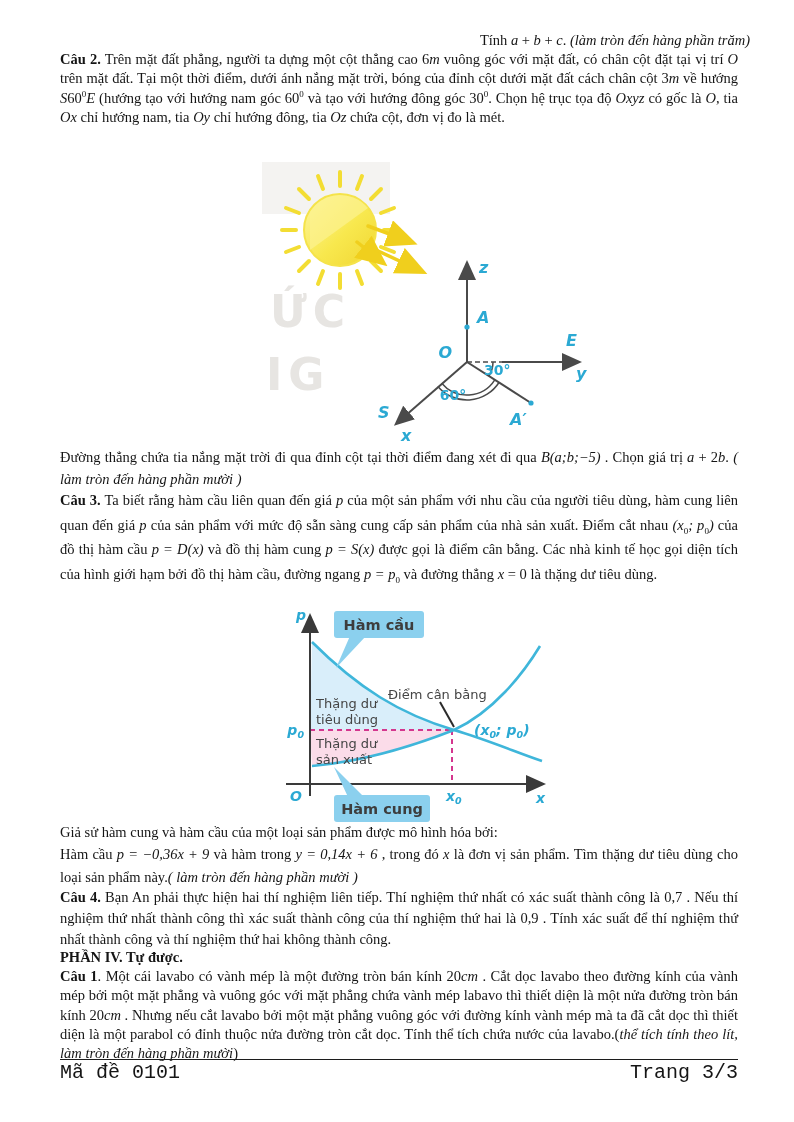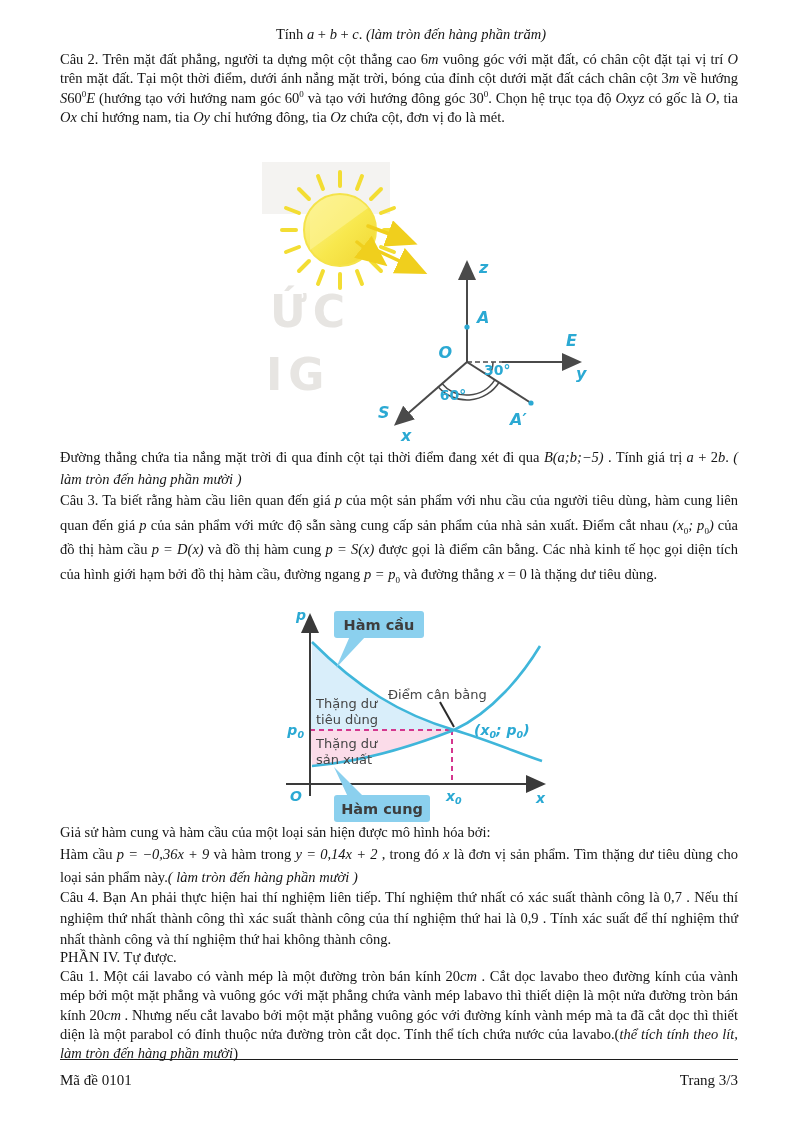--- a/index.html
+++ b/index.html
@@ -4,43 +4,43 @@
 <style>
   html,body{margin:0;padding:0;}
   body{
     width:794px;height:1122px;background:#ffffff;position:relative;overflow:hidden;
     font-family:"Liberation Serif", serif;color:#151515;
   }
   .para{
     position:absolute;left:60px;width:678px;
     text-align:justify;font-size:14.5px;margin:0;
   }
-  .seg-b{font-weight:400;}
+  .seg-b{font-weight:700;}
   .seg-i{font-style:italic;}
   .seg-sup{font-size:9px;vertical-align:super;line-height:0;}
   .seg-sub{font-size:9px;vertical-align:sub;line-height:0;}
   .figure{position:absolute;}
   .figure text{font-family:"DejaVu Sans", sans-serif;}
   .axlabel{fill:#2ba9d3;font-style:italic;font-weight:700;font-size:16px;}
   .anglbl{fill:#2ba9d3;font-weight:700;font-size:14px;}
   .chart-label{fill:#2ba9d3;font-style:italic;font-weight:700;font-size:14px;}
   .chart-note{fill:#454545;font-weight:500;font-size:13px;}
   .wm{fill:#e7e5e2;font-weight:700;font-size:44px;letter-spacing:6px;}
   .footer{
     position:absolute;left:60px;top:1059px;width:678px;
-    border-top:1.6px solid #1c1c1c;padding-top:12px;
-    display:flex;justify-content:space-between;font-size:15px;
+    border-top:1.6px solid #1c1c1c;padding-top:1px;
+    display:flex;justify-content:space-between;font-size:20px;font-family:Liberation Mono, monospace;
   }
 </style>
 </head>
 <body>
 
 <div class="page">
 
-  <p class="para" style="top:25px;line-height:19px;text-align:center;padding-left:12px"><span>Tính  </span><span class="seg-i">a</span><span> + </span><span class="seg-i">b</span><span> + </span><span class="seg-i">c</span><span>.  </span><span class="seg-i">(làm tròn đến hàng phần trăm)</span></p>
+  <p class="para" style="top:31px;line-height:19px;text-align:right;padding-left:12px"><span>Tính  </span><span class="seg-i">a</span><span> + </span><span class="seg-i">b</span><span> + </span><span class="seg-i">c</span><span>.  </span><span class="seg-i">(làm tròn đến hàng phần trăm)</span></p>
 
   <p class="para" style="top:50px;line-height:19.4px"><span class="seg-b">Câu 2.</span><span> Trên mặt đất phẳng, người ta dựng một cột thẳng cao 6</span><span class="seg-i">m</span><span> vuông góc với mặt đất, có chân cột đặt tại vị trí </span><span class="seg-i">O</span><span> trên mặt đất. Tại một thời điểm, dưới ánh nắng mặt trời, bóng của đỉnh cột dưới mặt đất cách chân cột 3</span><span class="seg-i">m</span><span> về hướng </span><span class="seg-i">S</span><span>60</span><span class="seg-sup">0</span><span class="seg-i">E</span><span> (hướng tạo với hướng nam góc 60</span><span class="seg-sup">0</span><span> và tạo với hướng đông góc 30</span><span class="seg-sup">0</span><span>. Chọn hệ trục tọa độ </span><span class="seg-i">Oxyz</span><span> có gốc là </span><span class="seg-i">O</span><span>, tia </span><span class="seg-i">Ox</span><span> chỉ hướng nam, tia </span><span class="seg-i">Oy</span><span> chỉ hướng đông, tia </span><span class="seg-i">Oz</span><span> chứa cột, đơn vị đo là mét.</span></p>
 
   <svg class="figure" style="left:240px;top:162px" width="370" height="285" viewBox="0 0 370 285">
     <defs>
       <linearGradient id="sunG" x1="0" y1="0" x2="1" y2="1">
         <stop offset="0" stop-color="#fdf5a3"></stop>
         <stop offset="0.55" stop-color="#f8e84e"></stop>
         <stop offset="1" stop-color="#f0d632"></stop>
       </linearGradient>
@@ -106,21 +106,21 @@
       <text class="axlabel" x="326" y="184" font-size="18">E</text>
       <text class="axlabel" x="336" y="217">y</text>
       <text class="axlabel" x="138" y="256">S</text>
       <text class="axlabel" x="161" y="279">x</text>
       <text class="axlabel" x="270" y="263">A′</text>
       <text class="anglbl" x="244" y="213">30°</text>
       <text class="anglbl" x="213" y="238" text-anchor="middle">60°</text>
     </g>
   </svg>
 
-  <p class="para" style="top:447px;line-height:21.5px"><span>Đường thẳng chứa tia nắng mặt trời đi qua đỉnh cột tại thời điểm đang xét đi qua </span><span class="seg-i">B(a;b;−5)</span><span> . Tính giá trị </span><span class="seg-i">a</span><span> + 2</span><span class="seg-i">b</span><span>. </span><span class="seg-i">( làm tròn đến hàng phần mười )</span></p>
+  <p class="para" style="top:447px;line-height:21.5px"><span>Đường thẳng chứa tia nắng mặt trời đi qua đỉnh cột tại thời điểm đang xét đi qua </span><span class="seg-i">B(a;b;−5)</span><span> . Chọn giá trị </span><span class="seg-i">a</span><span> + 2</span><span class="seg-i">b</span><span>. </span><span class="seg-i">( làm tròn đến hàng phần mười )</span></p>
 
   <p class="para" style="top:488px;line-height:24.5px"><span class="seg-b">Câu 3.</span><span> Ta biết rằng hàm cầu liên quan đến giá </span><span class="seg-i">p</span><span> của một sản phẩm với nhu cầu của người tiêu dùng, hàm cung liên quan đến giá </span><span class="seg-i">p</span><span> của sản phẩm với mức độ sẵn sàng cung cấp sản phẩm của nhà sản xuất. Điểm cắt nhau </span><span class="seg-i">(x</span><span class="seg-sub">0</span><span class="seg-i">; p</span><span class="seg-sub">0</span><span class="seg-i">)</span><span> của đồ thị hàm cầu </span><span class="seg-i">p = D(x)</span><span> và đồ thị hàm cung </span><span class="seg-i">p = S(x)</span><span> được gọi là điểm cân bằng. Các nhà kinh tế học gọi diện tích của hình giới hạm bởi đồ thị hàm cầu, đường ngang </span><span class="seg-i">p = p</span><span class="seg-sub">0</span><span> và đường thẳng </span><span class="seg-i">x</span><span> = 0 là thặng dư tiêu dùng.</span></p>
 
   <svg class="figure" style="left:278px;top:604px" width="330" height="220" viewBox="0 0 330 220">
     <defs>
       <marker id="mChart" markerWidth="10" markerHeight="9" refX="8" refY="4.5" orient="auto">
         <path d="M0,0 L10,4.5 L0,9 Z" fill="#3a3a3a"></path>
       </marker>
     </defs>
 
@@ -166,23 +166,23 @@
     <g>
       <text class="chart-label" x="18" y="16" font-size="15">p</text>
       <text class="chart-label" x="258" y="199" font-size="15">x</text>
       <text class="chart-label" x="12" y="197" font-size="15">O</text>
       <text class="chart-label" x="26" y="131" text-anchor="end"><tspan>p</tspan><tspan dy="3" font-size="9.5">0</tspan></text>
       <text class="chart-label" x="168" y="197"><tspan>x</tspan><tspan dy="3" font-size="9.5">0</tspan></text>
       <text class="chart-label" x="196" y="131" font-size="14.5"><tspan>(x</tspan><tspan dy="3" font-size="9.5">0</tspan><tspan dy="-3">; p</tspan><tspan dy="3" font-size="9.5">0</tspan><tspan dy="-3">)</tspan></text>
     </g>
   </svg>
 
-  <p class="para" style="top:822px;line-height:20px"><span>Giả sử hàm cung và hàm cầu của một loại sản hiện  được mô hình hóa bởi:</span></p>
+  <p class="para" style="top:822px;line-height:20px"><span>Giả sử hàm cung và hàm cầu của một loại sản phẩm  được mô hình hóa bởi:</span></p>
 
-  <p class="para" style="top:843px;line-height:23px"><span>Hàm cầu </span><span class="seg-i">p = −0,36x + 9</span><span> và hàm trong </span><span class="seg-i">y = 0,14x + 2</span><span> , trong đó </span><span class="seg-i">x</span><span> là đơn vị sản phẩm. Tìm thặng dư tiêu dùng cho loại sản phẩm này.</span><span class="seg-i">( làm tròn đến hàng phần mười )</span></p>
+  <p class="para" style="top:843px;line-height:23px"><span>Hàm cầu </span><span class="seg-i">p = −0,36x + 9</span><span> và hàm trong </span><span class="seg-i">y = 0,14x + 6</span><span> , trong đó </span><span class="seg-i">x</span><span> là đơn vị sản phẩm. Tìm thặng dư tiêu dùng cho loại sản phẩm này.</span><span class="seg-i">( làm tròn đến hàng phần mười )</span></p>
 
   <p class="para" style="top:887px;line-height:21px"><span class="seg-b">Câu 4.</span><span> Bạn An phải thực hiện hai thí nghiệm liên tiếp. Thí nghiệm thứ nhất có xác suất thành công là 0,7 . Nếu thí nghiệm thứ nhất thành công thì xác suất thành công của thí nghiệm thứ hai là 0,9 . Tính xác suất để thí nghiệm thứ nhất thành công và thí nghiệm thứ hai không thành công.</span></p>
 
   <p class="para" style="top:948px;line-height:19px"><span class="seg-b">PHẦN IV.  Tự được.</span></p>
 
   <p class="para" style="top:967px;line-height:19.3px"><span class="seg-b">Câu 1</span><span>. Một cái lavabo có vành mép là một đường tròn bán kính 20</span><span class="seg-i">cm</span><span> . Cắt dọc lavabo theo đường kính của vành mép  bởi một mặt phẳng và vuông góc với mặt phẳng chứa vành mép labavo thì thiết diện là một nửa đường tròn bán kính 20</span><span class="seg-i">cm</span><span> . Nhưng nếu cắt lavabo bởi một mặt phẳng vuông góc với đường kính vành mép mà ta đã cắt dọc thì thiết diện là một parabol có đỉnh thuộc nửa đường tròn cắt dọc.  Tính thể tích  chứa nước của lavabo.(</span><span class="seg-i">thể tích tính theo lít, làm tròn đến hàng phần mười</span><span>)</span></p>
 
   <div class="footer">
     <span>Mã đề 0101</span>
     <span>Trang 3/3</span>

